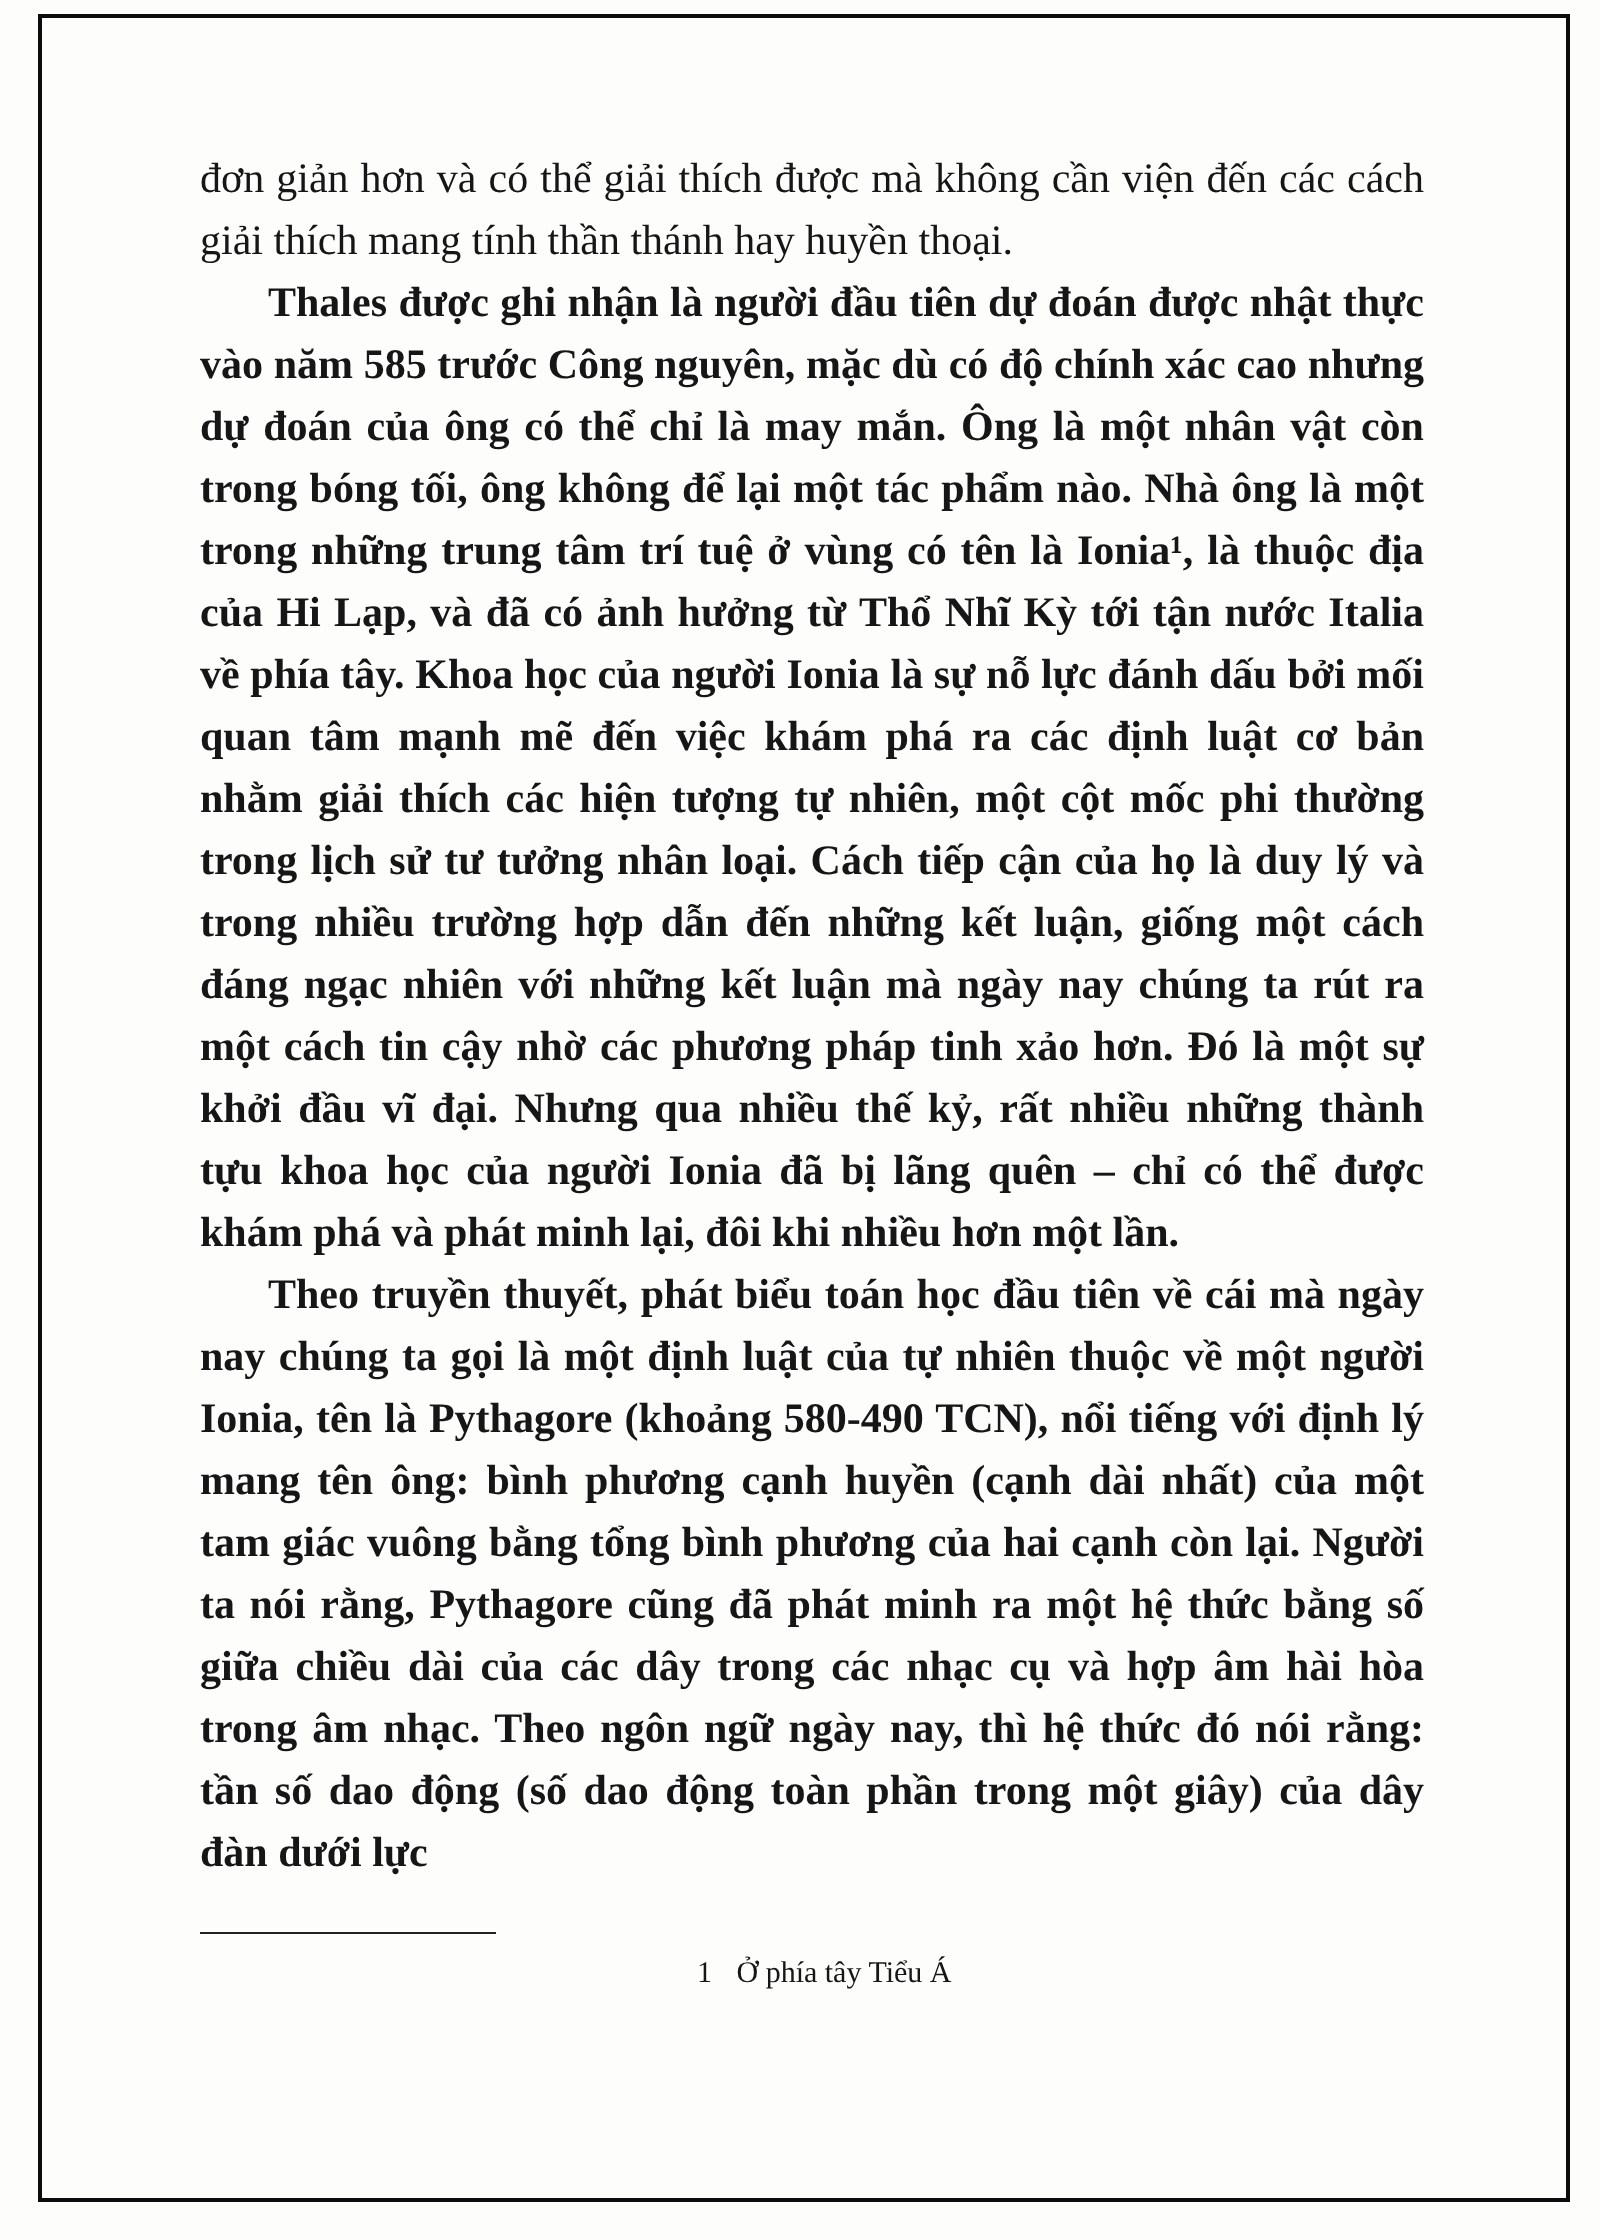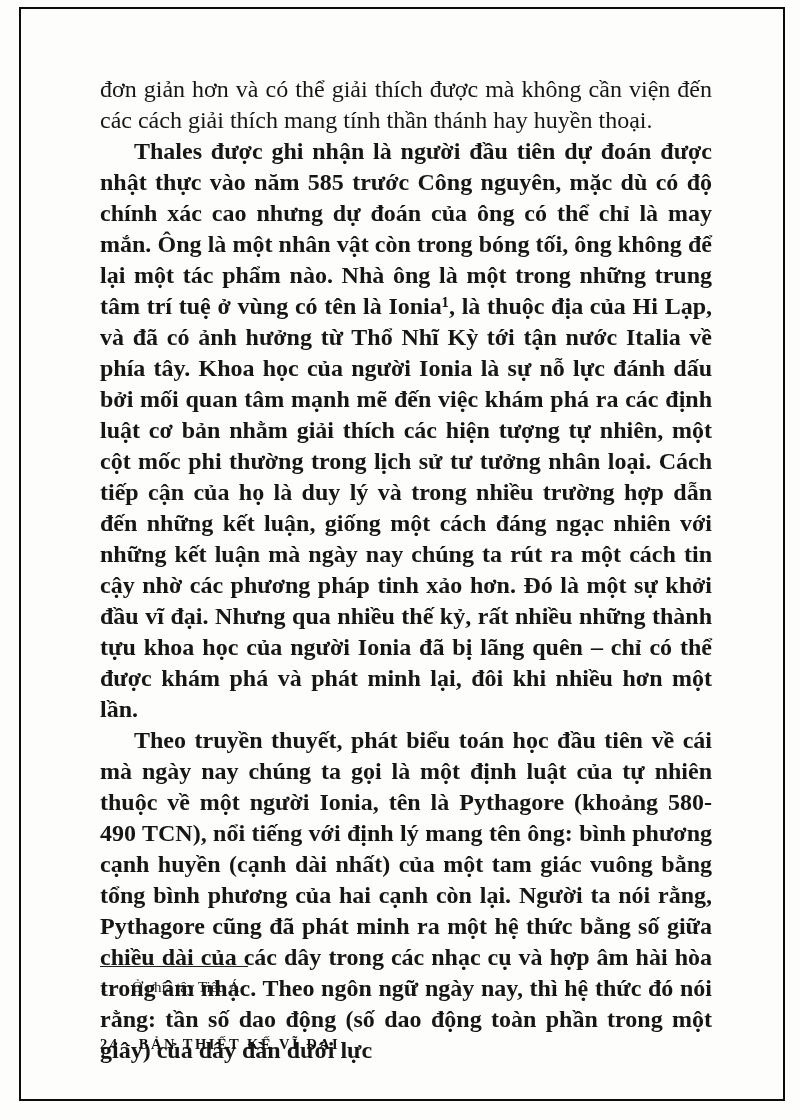--- a/index.html
+++ b/index.html
@@ -24,21 +24,21 @@
     height: 1094px;
     border: 2px solid #0c0c0c;
     box-sizing: border-box;
     pointer-events: none;
   }
   .text-block {
     position: absolute;
     left: 100px;
     top: 74px;
     width: 612px;
-    font-size: 24px;
+    font-size: 21px;
     line-height: 31px;
     text-align: justify;
   }
   .para {
     margin: 0;
     padding: 0;
   }
   .para.indented {
     text-indent: 34px;
     font-weight: bold;
@@ -51,20 +51,21 @@
   }
   .footnote-rule {
     width: 148px;
     height: 1px;
     background: #222222;
     margin-bottom: 10px;
   }
   .footnote-line {
     font-size: 15px;
     line-height: 20px;
+    text-align: center;
   }
   .footnote-marker {
     display: inline-block;
     width: 32px;
   }
   .page-footer {
     position: absolute;
     left: 100px;
     top: 1036px;
     font-size: 14.5px;
@@ -89,17 +90,14 @@
     <p class="para indented">Theo truyền thuyết, phát biểu toán học đầu tiên về cái mà ngày nay chúng ta gọi là một định luật của tự nhiên thuộc về một người Ionia, tên là Pythagore (khoảng 580-490 TCN), nổi tiếng với định lý mang tên ông: bình phương cạnh huyền (cạnh dài nhất) của một tam giác vuông bằng tổng bình phương của hai cạnh còn lại. Người ta nói rằng, Pythagore cũng đã phát minh ra một hệ thức bằng số giữa chiều dài của các dây trong các nhạc cụ và hợp âm hài hòa trong âm nhạc. Theo ngôn ngữ ngày nay, thì hệ thức đó nói rằng: tần số dao động (số dao động toàn phần trong một giây) của dây đàn dưới lực</p>
   </div>
 
   <div class="footnote">
     <div class="footnote-rule"></div>
     <div class="footnote-line">
       <span class="footnote-marker">1</span><span class="footnote-text">Ở phía tây Tiểu Á</span>
     </div>
   </div>
 
-  <div class="page-footer">
-    <span>24</span><span class="sep">-</span><span class="book-title">BẢN THIẾT KẾ VĨ ĐẠI</span>
-  </div>
 
 </div>
 
 </body></html>

